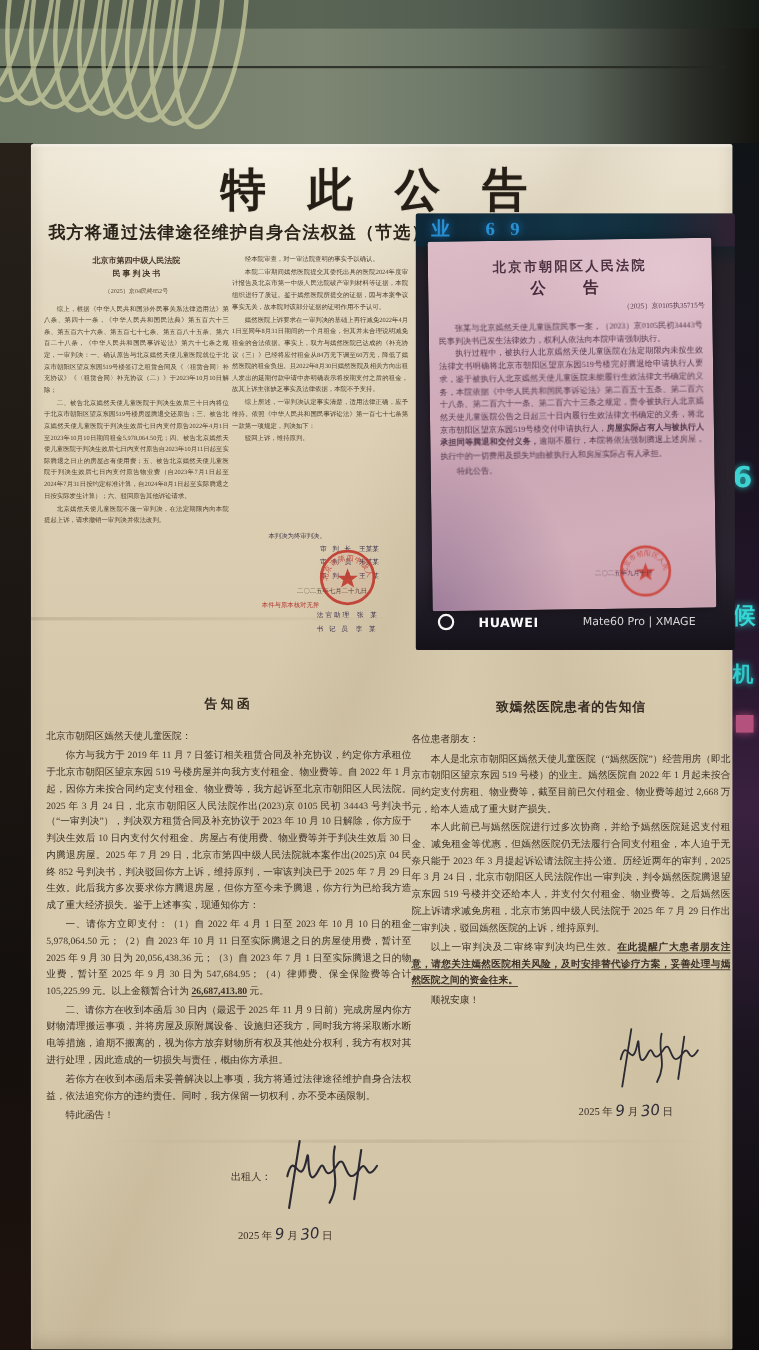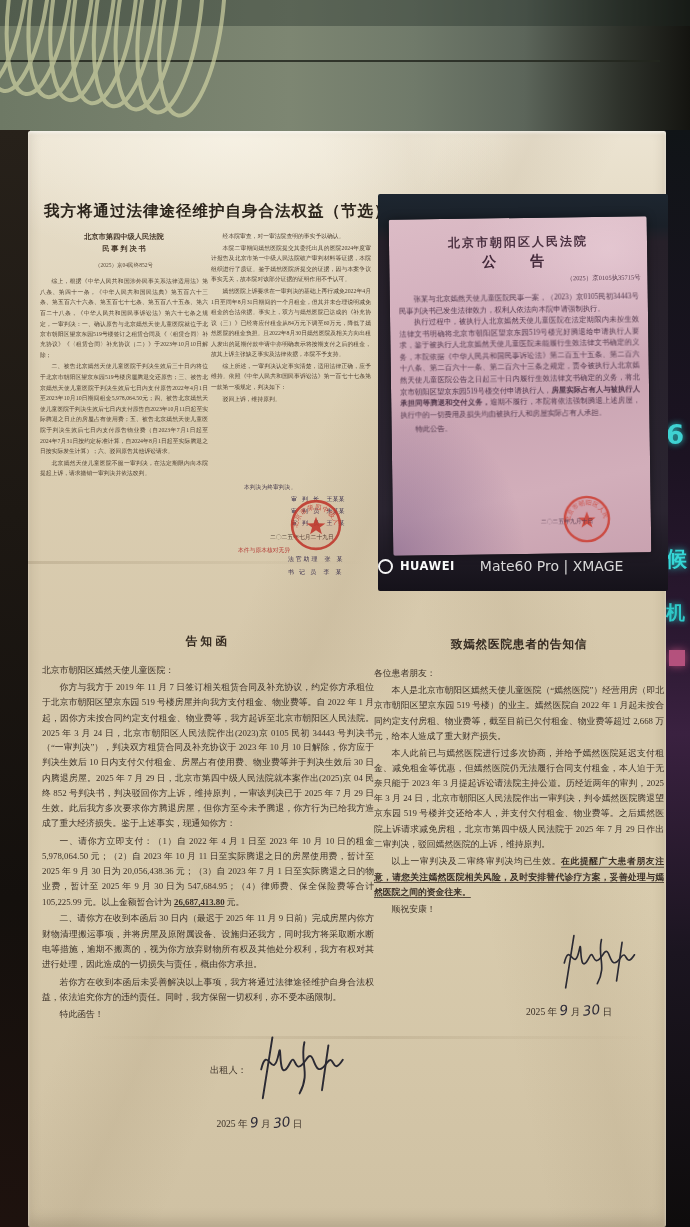--- a/index.html
+++ b/index.html
@@ -65,24 +65,24 @@
       radial-gradient(ellipse 200px 160px at 85% 10%, rgba(255,235,240,.35), rgba(255,235,240,0) 70%),
       linear-gradient(168deg,#dcbcc6 0%,#d2aebc 30%,#cba6b4 55%,#d2aeba 78%,#c9a2b0 100%);
     box-shadow:0 0 10px rgba(0,0,0,.4);}
   .pp-court{margin:16px 0 2px;text-align:center;font-weight:700;font-size:12px;color:#4a3040;letter-spacing:2px;}
   .pp-gong{text-align:center;font-weight:700;font-size:14px;color:#43293a;letter-spacing:10px;margin:2px 0 4px;}
   .pp-case{text-align:right;font-size:9.5px;color:#55394a;padding-right:10px;transform:scale(.68);transform-origin:100% 0;}
   .pp-bodywrap{position:absolute;left:9px;top:74px;width:240px;height:220px;overflow:hidden;}
   .pp-body{font-size:10.5px;line-height:1.58;color:#50364a;text-align:justify;filter:blur(.22px);}
   .pp-body p{margin:0;text-indent:2em;}
   .pp-close{margin-top:4px !important;}
-  .wm{position:absolute;left:0;top:364px;display:flex;align-items:center;gap:7px;}
+  .wm{position:absolute;left:20px;top:364px;display:flex;align-items:center;gap:22px;}
   .wm-ring{width:15px;height:15px;border:2.5px solid #f4f4f4;border-radius:50%;box-sizing:border-box;}
   .wm-brand{color:#fafafa;font-weight:700;font-size:11.5px;font-family:"DejaVu Sans",sans-serif;letter-spacing:.5px;}
-  .wm-model{color:#d8d8d8;font-size:14px;font-family:"DejaVu Sans",sans-serif;padding-left:18px;}
+  .wm-model{color:#d8d8d8;font-size:10px;font-family:"DejaVu Sans",sans-serif;padding-left:18px;}
   
   .letter{position:absolute;overflow:visible;}
   .letterL{left:14px;top:500px;width:332px;}
   .letterR{left:346px;top:503px;width:290px;}
   .linner{font-size:11px;line-height:1.72;color:#3b3027;text-align:justify;}
   .ltitle{text-align:center;font-weight:700;font-size:14.5px;letter-spacing:4px;margin:0 0 14px;color:#342a20;}
   .linner p{margin:0 0 3px;text-indent:2em;}
   .linner .no-ind{text-indent:0;}
   .amount{font-weight:700;text-decoration:underline;text-underline-offset:2px;}
   .u-bold{font-weight:700;text-decoration:underline;text-underline-offset:2.5px;}
@@ -121,20 +121,21 @@
     <span class="neon neon-6">6</span>
     <span class="neon neon-hou">候</span>
     <span class="neon neon-ji">机</span>
     <span class="neon-pink"></span>
   </div>
 
   <div class="paper">
     <div class="crease1"></div>
     <div class="crease2"></div>
 
+    <div class="main-title">特  此  公  告</div>
     <div class="sub-title">我方将通过法律途径维护自身合法权益（节选）</div>
 
     <div class="jcol jcolA">
       <div class="jinner s58 soft">
         <div class="jhead">北京市第四中级人民法院</div>
         <div class="jhead">民 事 判 决 书</div>
         <div class="jcase">（2025）京04民终852号</div>
         <p>综上，根据《中华人民共和国涉外民事关系法律适用法》第八条、第四十一条，《中华人民共和国民法典》第五百六十三条、第五百六十六条、第五百七十七条、第五百八十五条、第六百二十八条，《中华人民共和国民事诉讼法》第六十七条之规定，一审判决：一、确认原告与北京嫣然天使儿童医院就位于北京市朝阳区望京东园519号楼签订之租赁合同及《〈租赁合同〉补充协议》《〈租赁合同〉补充协议（二）》于2023年10月10日解除；</p>
         <p>二、被告北京嫣然天使儿童医院于判决生效后三十日内将位于北京市朝阳区望京东园519号楼房屋腾退交还原告；三、被告北京嫣然天使儿童医院于判决生效后七日内支付原告2022年4月1日至2023年10月10日期间租金5,978,064.50元；四、被告北京嫣然天使儿童医院于判决生效后七日内支付原告自2023年10月11日起至实际腾退之日止的房屋占有使用费；五、被告北京嫣然天使儿童医院于判决生效后七日内支付原告物业费（自2023年7月1日起至2024年7月31日按约定标准计算，自2024年8月1日起至实际腾退之日按实际发生计算）；六、驳回原告其他诉讼请求。</p>
         <p>北京嫣然天使儿童医院不服一审判决，在法定期限内向本院提起上诉，请求撤销一审判决并依法改判。</p>
@@ -163,20 +164,21 @@
     <svg class="seal" style="left:262px;top:368px;" width="52" height="52" viewBox="0 0 100 100">
       <defs>
           <path id="arcA" d="M14,56 A36,36 0 1,1 86,56"></path>
         </defs>
       <circle cx="50" cy="50" r="46" fill="rgba(210,60,50,.07)" stroke="#c0392e" stroke-width="5"></circle>
       <polygon points="50,34 54.7,46.8 68,47 57.6,55 61.4,67.6 50,60 38.6,67.6 42.4,55 32,47 45.3,46.8" fill="#c0392e"></polygon>
       <text font-size="12.5" fill="#c0392e" letter-spacing="1"><textPath href="#arcA">北京市第四中级人民法院</textPath></text>
     </svg>
 
     <div class="photo">
+      <div class="photo-sign">业 69</div>
       <div class="pink-paper">
         <div class="pp-court">北京市朝阳区人民法院</div>
         <div class="pp-gong">公　告</div>
         <div class="pp-case">（2025）京0105执35715号</div>
         <div class="pp-bodywrap">
           <div class="pp-body s70">
             <p>张某与北京嫣然天使儿童医院民事一案，（2023）京0105民初34443号民事判决书已发生法律效力，权利人依法向本院申请强制执行。</p>
             <p><span>执行过程中，被执行人北京嫣然天使儿童医院在法定期限内未按生效法律文书明确将北京市朝阳区望京东园519号楼完好腾退给申请执行人要求，鉴于被执行人北京嫣然天使儿童医院未能履行生效法律文书确定的义务，本院依据《中华人民共和国民事诉讼法》第二百五十五条、第二百六十八条、第二百六十一条、第二百六十三条之规定，责令被执行人北京嫣然天使儿童医院公告之日起三十日内履行生效法律文书确定的义务，将北京市朝阳区望京东园519号楼交付申请执行人，</span><b>房屋实际占有人与被执行人承担同等腾退和交付义务，</b><span>逾期不履行，本院将依法强制腾退上述房屋，执行中的一切费用及损失均由被执行人和房屋实际占有人承担。</span></p>
             <p class="pp-close">特此公告。</p>
           </div>

